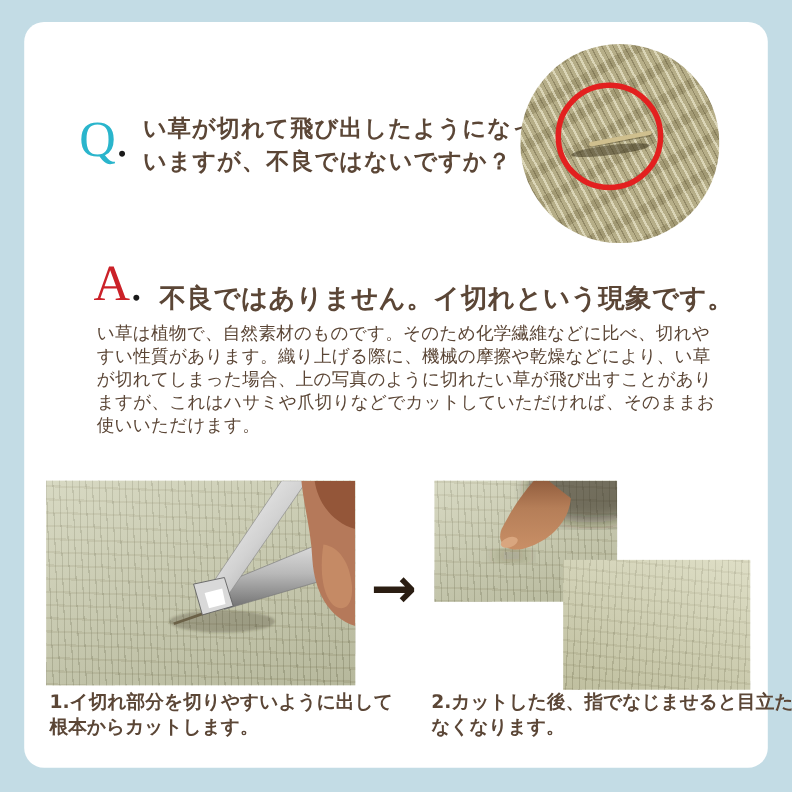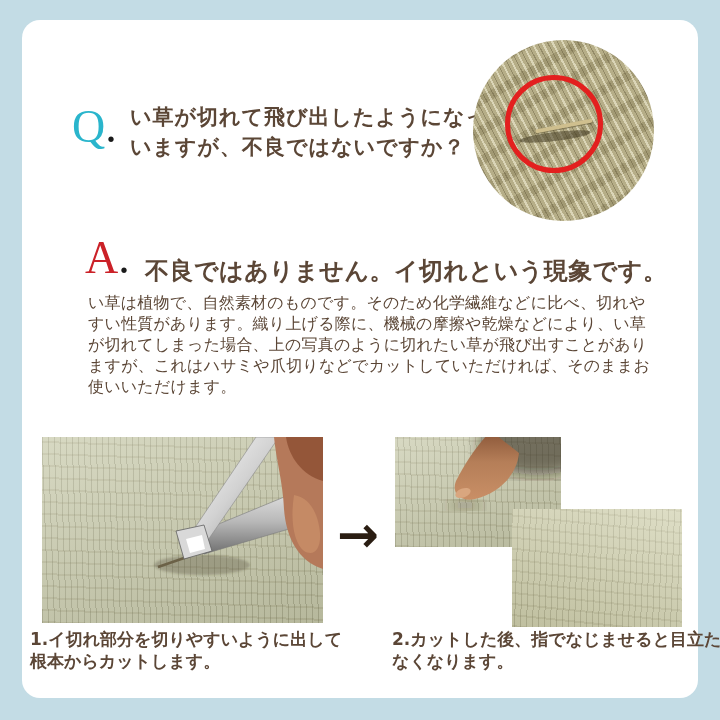--- a/index.html
+++ b/index.html
@@ -84,21 +84,21 @@
 
   .arrow {
     left:328px; top:503px; width:60px; height:64px;
     font-size:50px; line-height:64px; text-align:center;
     font-weight:700; color:#2a1d12;
   }
 
   .caption {
     font-size:17px; font-weight:700; line-height:1.28; letter-spacing:0;
   }
-  .caption1 { left:30px; top:629px; width:318px; }
+  .caption1 { left:45px; top:629px; width:318px; }
   .caption2 { left:392px; top:629px; width:332px; }
 </style>
 </head>
 <body>
 
 <div class="card"></div>
 
 <div class="abs marker q-marker"><span>Q</span><span class="dot">.</span></div>
 <div class="abs q-text">い草が切れて飛び出したようになっていますが、不良ではないですか？</div>
 

